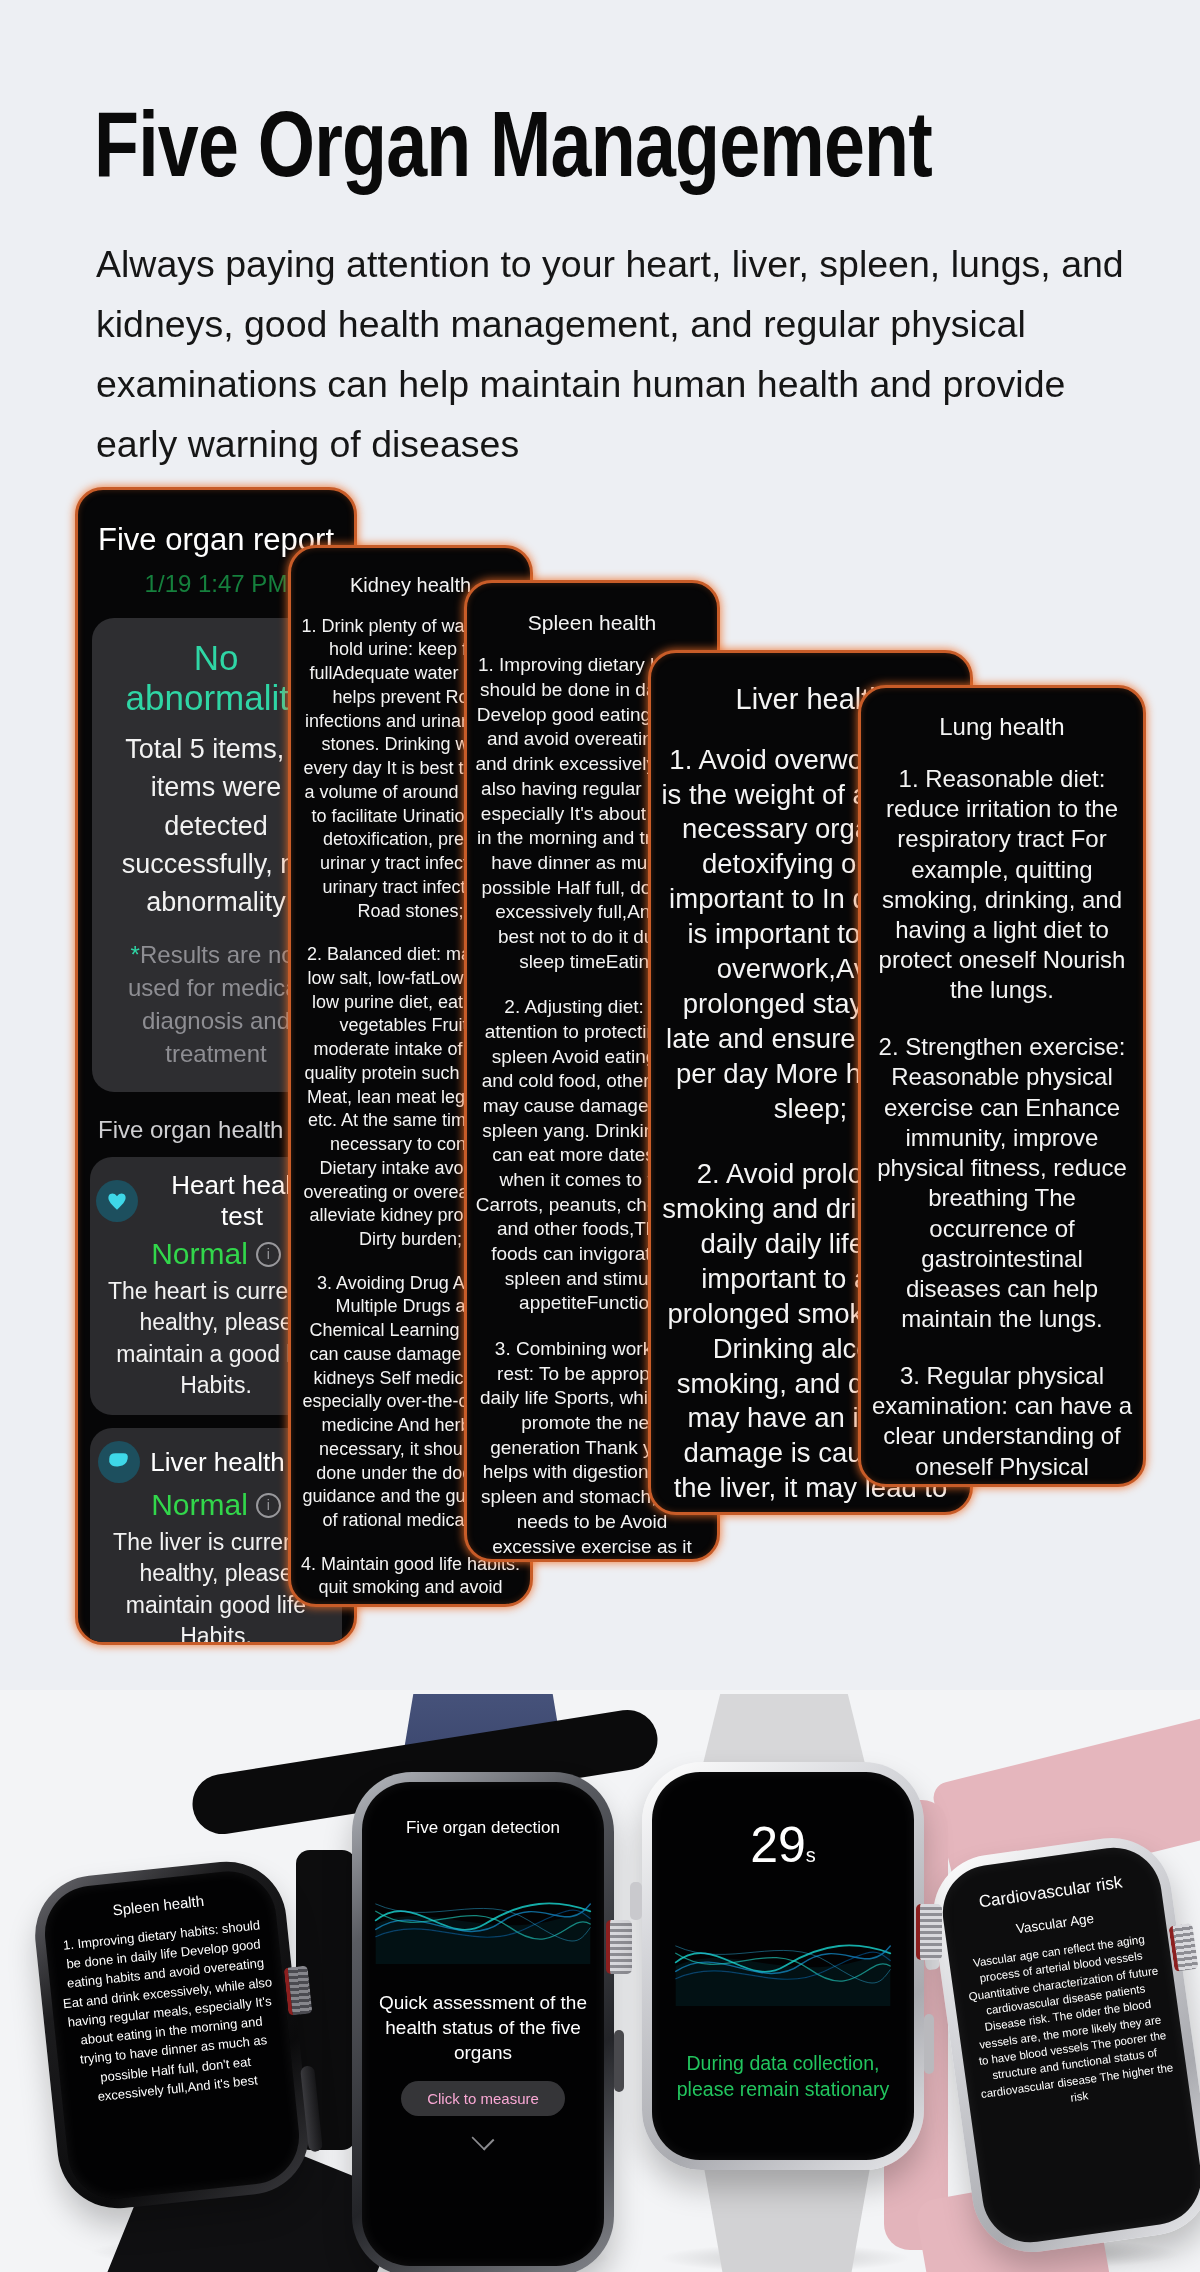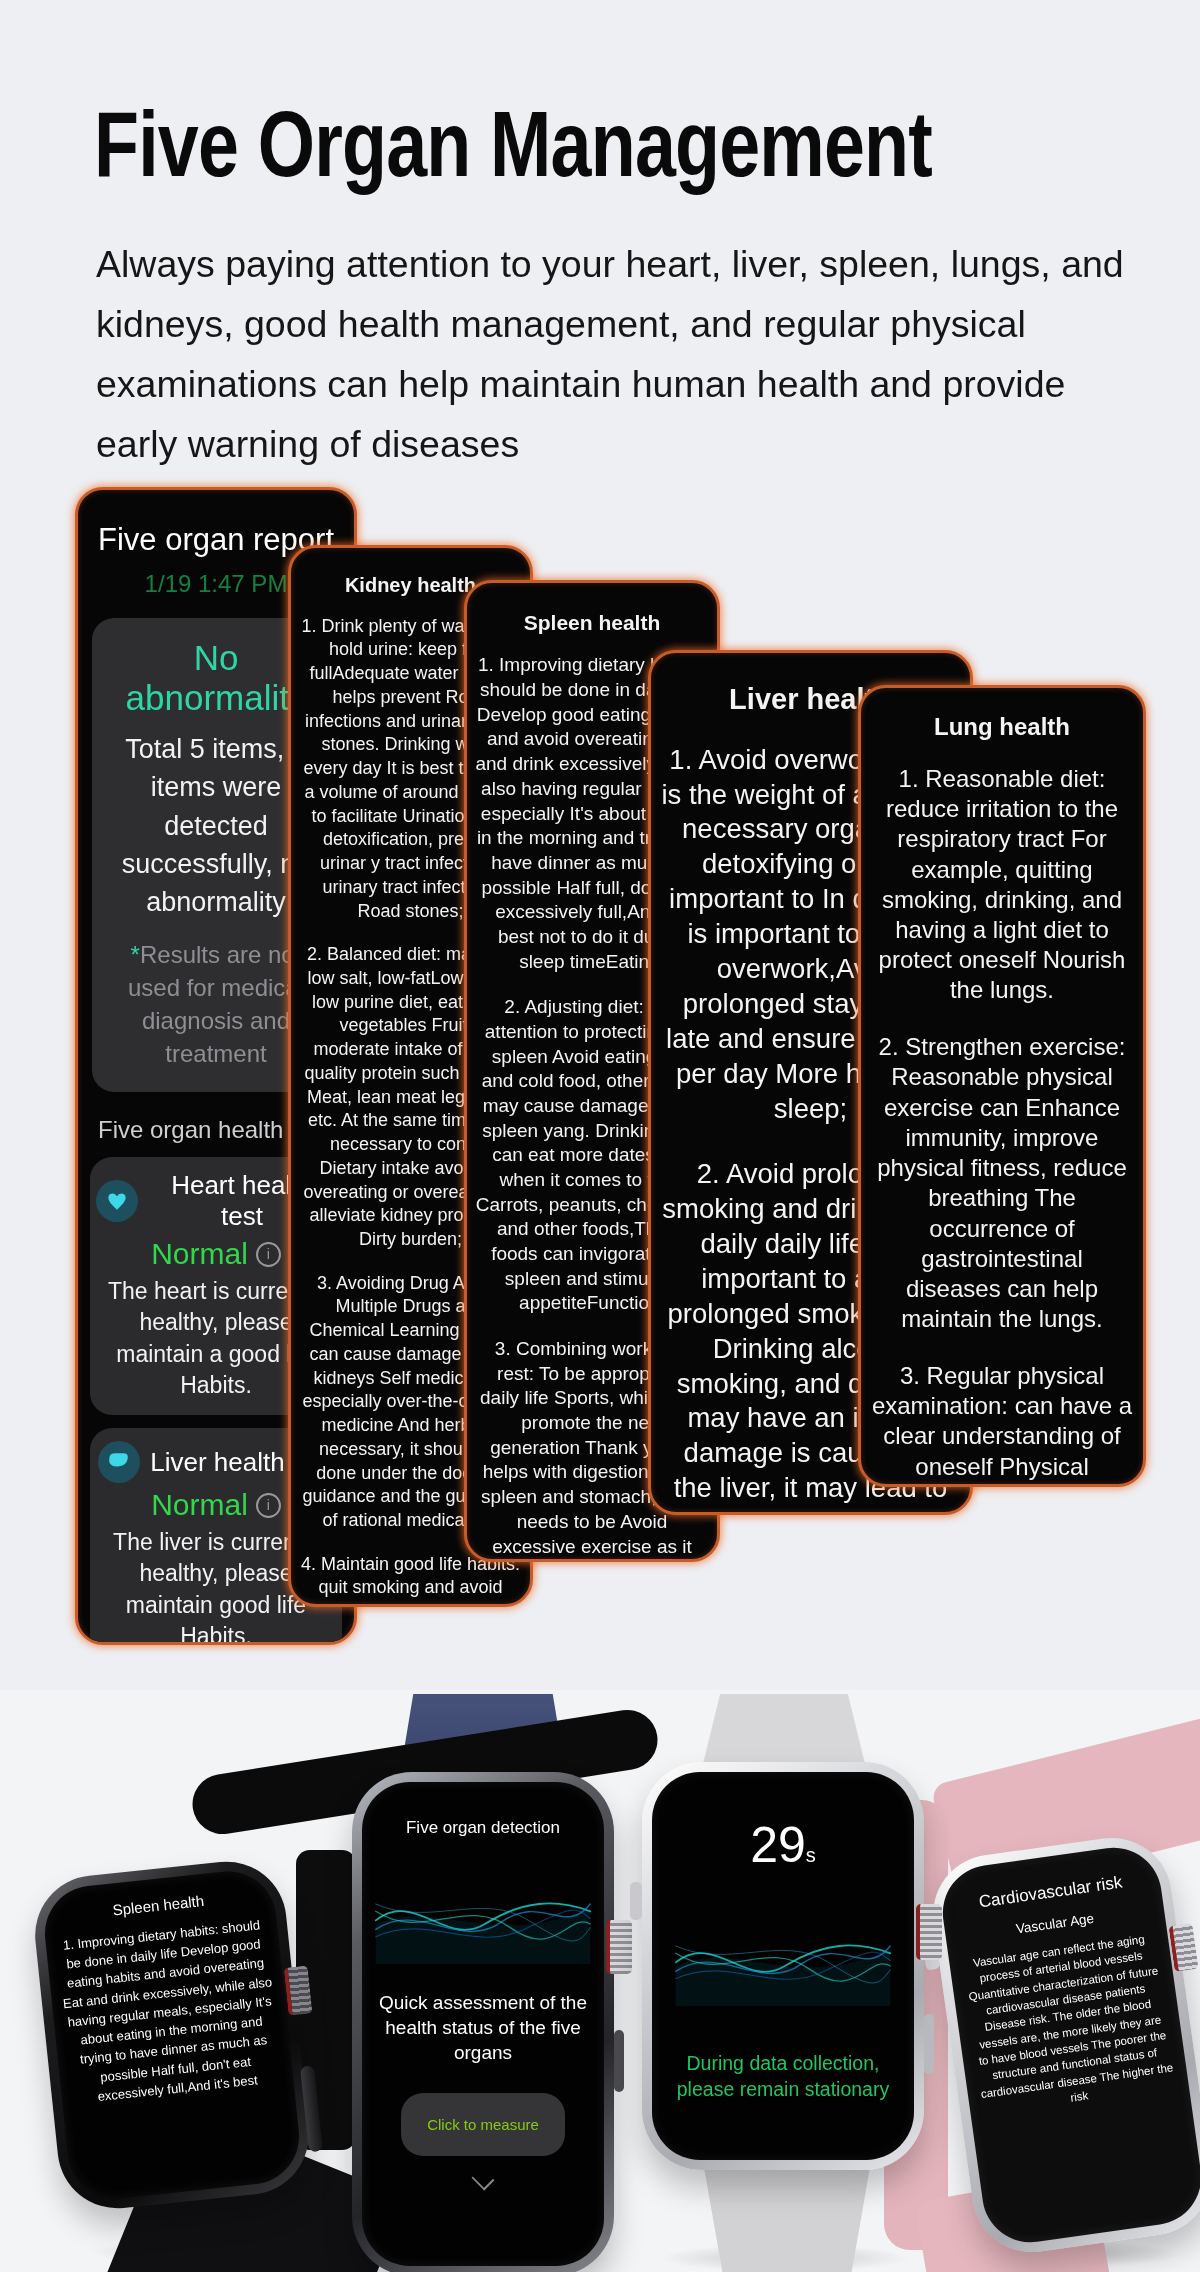--- a/index.html
+++ b/index.html
@@ -8,21 +8,21 @@
 
   
   .h-title{position:absolute;left:94px;top:92px;font-size:92px;font-weight:700;color:#0a0a0a;
            white-space:nowrap;transform:scaleX(.80);transform-origin:0 0;letter-spacing:-1px;}
   .h-sub{position:absolute;left:96px;top:234px;width:1058px;font-size:37.5px;line-height:60px;color:#161616;}
 
   
   .ocard{position:absolute;background:#060607;border:3px solid #c85c28;border-radius:28px;
          box-shadow:0 0 9px 1px rgba(240,110,40,.8), inset 0 0 6px rgba(240,110,40,.25);
          color:#f4f4f4;text-align:center;overflow:hidden;box-sizing:border-box;}
-  .ocard .oc-title{font-weight:700;}
+  .ocard .oc-title{font-weight:400;}
   .ocard p{margin:1.1em 0 0 0;}
   .ocard p:first-of-type{margin-top:0.9em;}
 
   .card-report{left:75px;top:487px;width:282px;height:1158px;z-index:11;}
   .card-kidney{left:288px;top:545px;width:245px;height:1062px;z-index:12;font-size:18px;line-height:1.32;padding:24px 8px;}
   .card-kidney .oc-title{font-size:20px;}
   .card-spleen{left:464px;top:580px;width:256px;height:982px;z-index:13;font-size:19px;line-height:1.3;padding:26px 8px;}
   .card-spleen .oc-title{font-size:21px;}
   .card-liver{left:648px;top:650px;width:325px;height:865px;z-index:14;font-size:27.5px;line-height:1.27;padding:28px 10px;}
   .card-liver .oc-title{font-size:29px;}
@@ -83,21 +83,21 @@
 
   .crown{position:absolute;border-radius:5px;}
   .ridged-dark{background:repeating-linear-gradient(180deg,#86868c 0 3px,#4a4a50 3px 6px);}
   .ridged-silver{background:repeating-linear-gradient(180deg,#d9d9dd 0 3px,#8e8e94 3px 6px);}
   .red-ring{border-left:4px solid #8c1f1f;}
 
   .s-title1{margin-top:18px;font-size:15px;}
   .s-body1{margin:12px 10px 0;font-size:13px;line-height:1.48;}
   .s-title2{margin-top:36px;font-size:17px;}
   .s-cap2{margin:22px 14px 0;font-size:19px;line-height:1.32;}
-  .pill{display:inline-block;margin-top:28px;background:#353538;border-radius:22px;padding:23px 26px;font-size:15px;color:#84cc16;}
+  .pill{display:inline-block;margin-top:16px;background:#353538;border-radius:22px;padding:9px 26px;font-size:15px;color:#f9a8d4;}
   .chev{display:block;margin:14px auto 0;width:16px;height:16px;border-right:2.5px solid #8b8b8f;border-bottom:2.5px solid #8b8b8f;
         transform:rotate(45deg) scaleY(.8);}
   .s-count{margin-top:44px;font-size:50px;color:#fff;}
   .s-count .unit{font-size:20px;}
   .s-cap3{margin:40px 18px 0;font-size:19.5px;line-height:1.35;color:#22c55e;}
   .s-title4{margin-top:26px;font-size:17px;}
   .s-sub4{margin-top:14px;font-size:13.5px;}
   .s-body4{margin:12px 12px 0;font-size:11.5px;line-height:1.42;}
   .wavebox{margin-top:26px;}
 </style>

